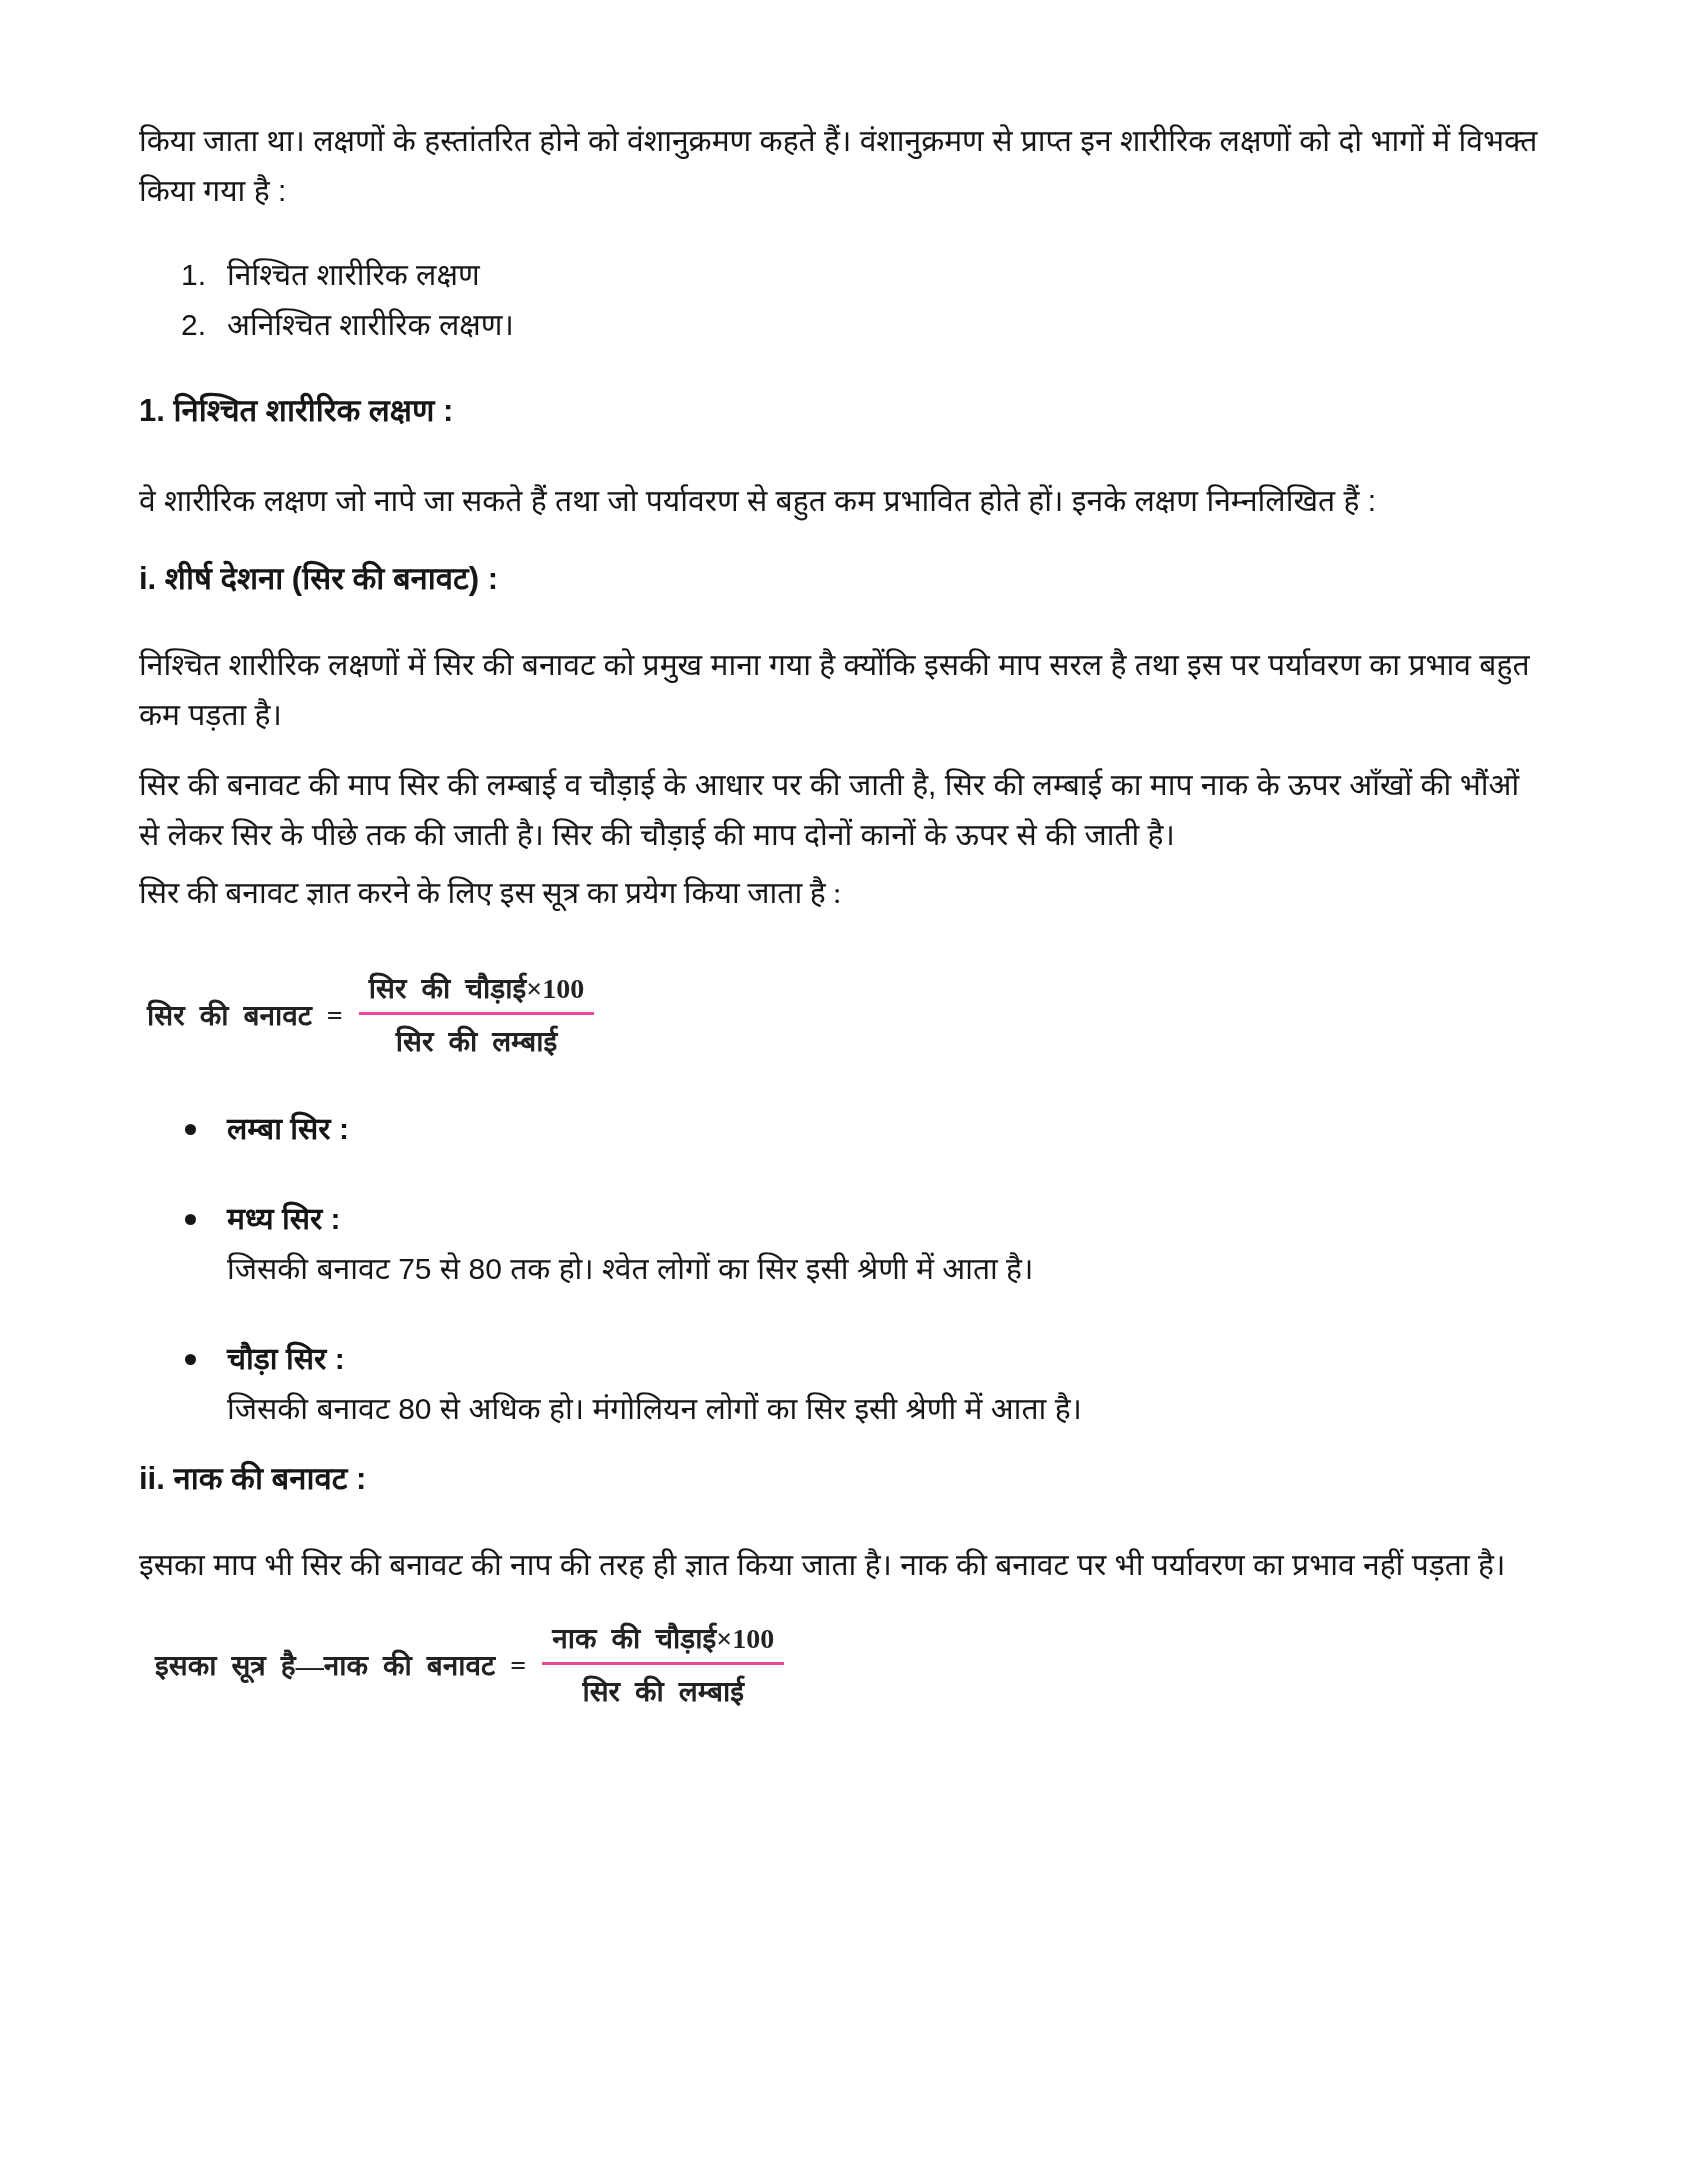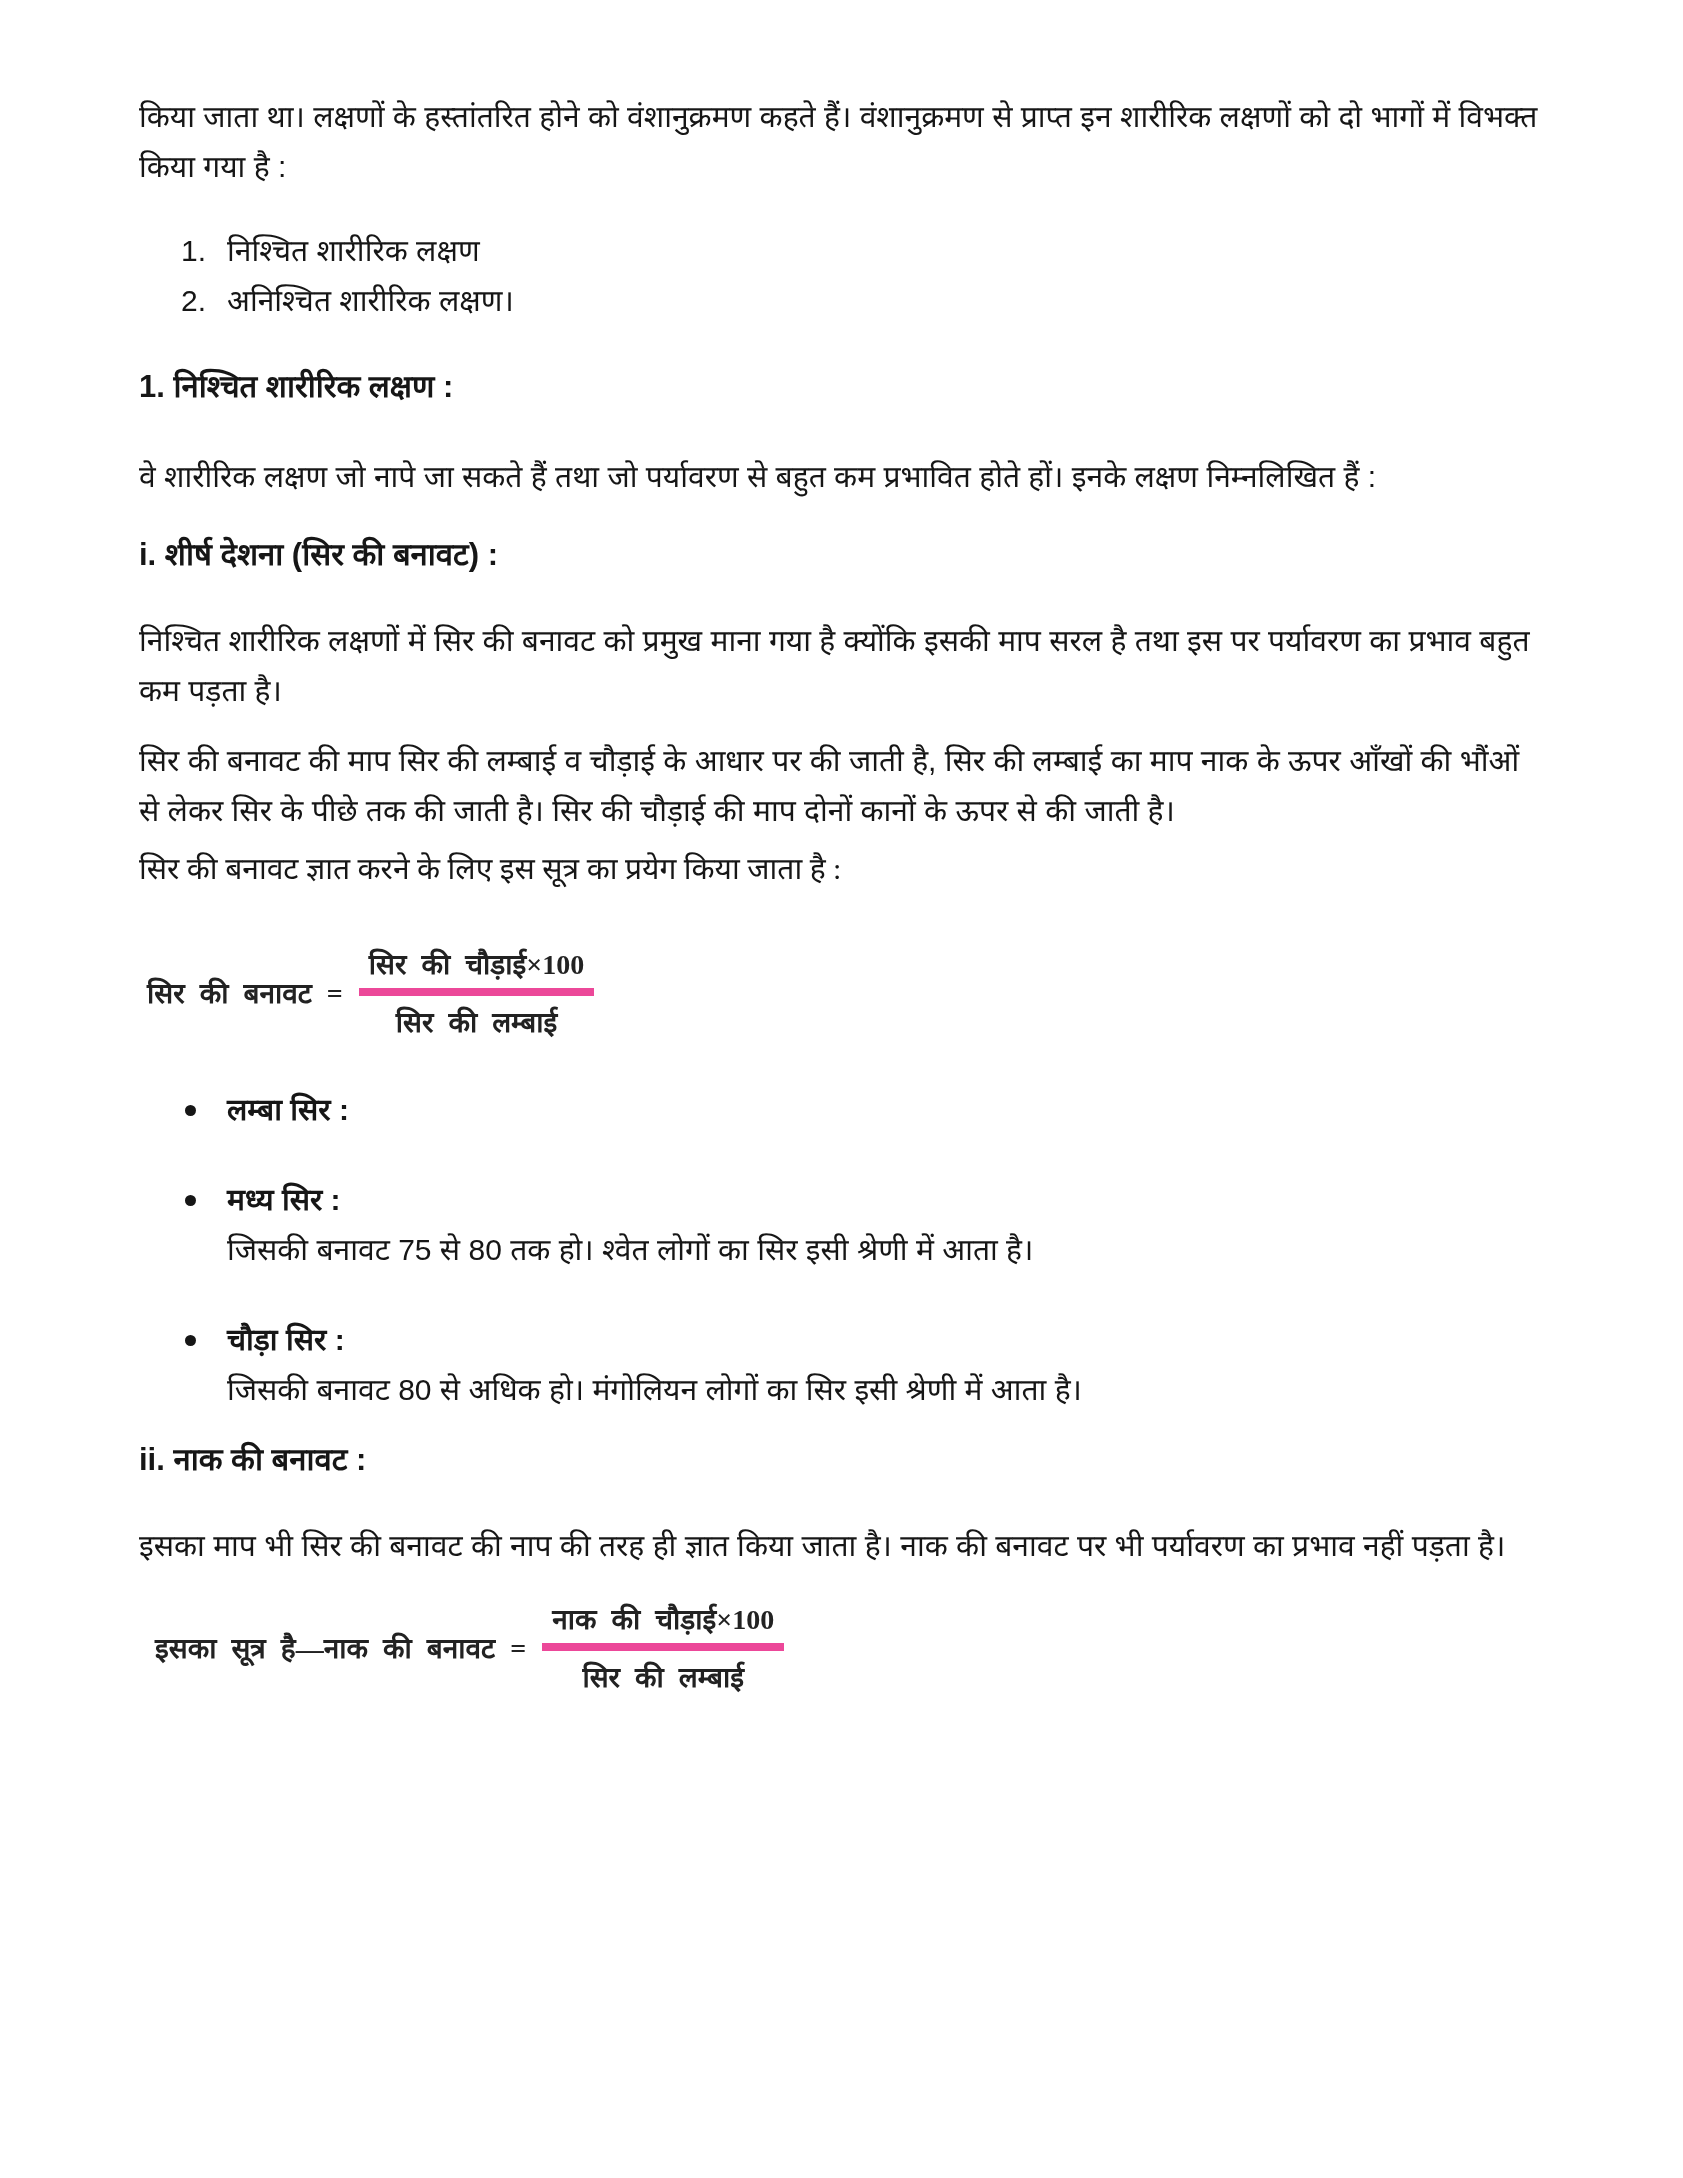--- a/index.html
+++ b/index.html
@@ -7,21 +7,21 @@
     width: 1683px;
     height: 2178px;
     font-family: "Liberation Sans", sans-serif;
     color: #161616;
     overflow: hidden;
   }
   .page {
     box-sizing: border-box;
     width: 1683px;
     height: 2178px;
-    padding: 92px 144px 0 139px;
+    padding: 116px 144px 0 139px;
     background: #ffffff;
   }
   .body-text {
     font-size: 30px;
     line-height: 50px;
     margin: 0 0 34px 0;
   }
   .num-list { margin: 0 0 36px 0; }
   .num-item {
     display: flex;
@@ -56,21 +56,21 @@
     word-spacing: 8px;
   }
   .formula .lhs { margin-right: 16px; }
   .fraction {
     display: inline-block;
     text-align: center;
     vertical-align: middle;
   }
   .fraction .numerator {
     display: block;
-    border-bottom: 8px solid #ec4899;
+    border-bottom: 3px solid #ec4899;
     padding: 0 10px 6px 10px;
   }
   .fraction .denominator {
     display: block;
     padding-top: 6px;
   }
   .formula.last { margin-bottom: 0; margin-left: 16px; }
 
   .bullet-list { margin: 0 0 20px 0; }
   .bullet-item {

